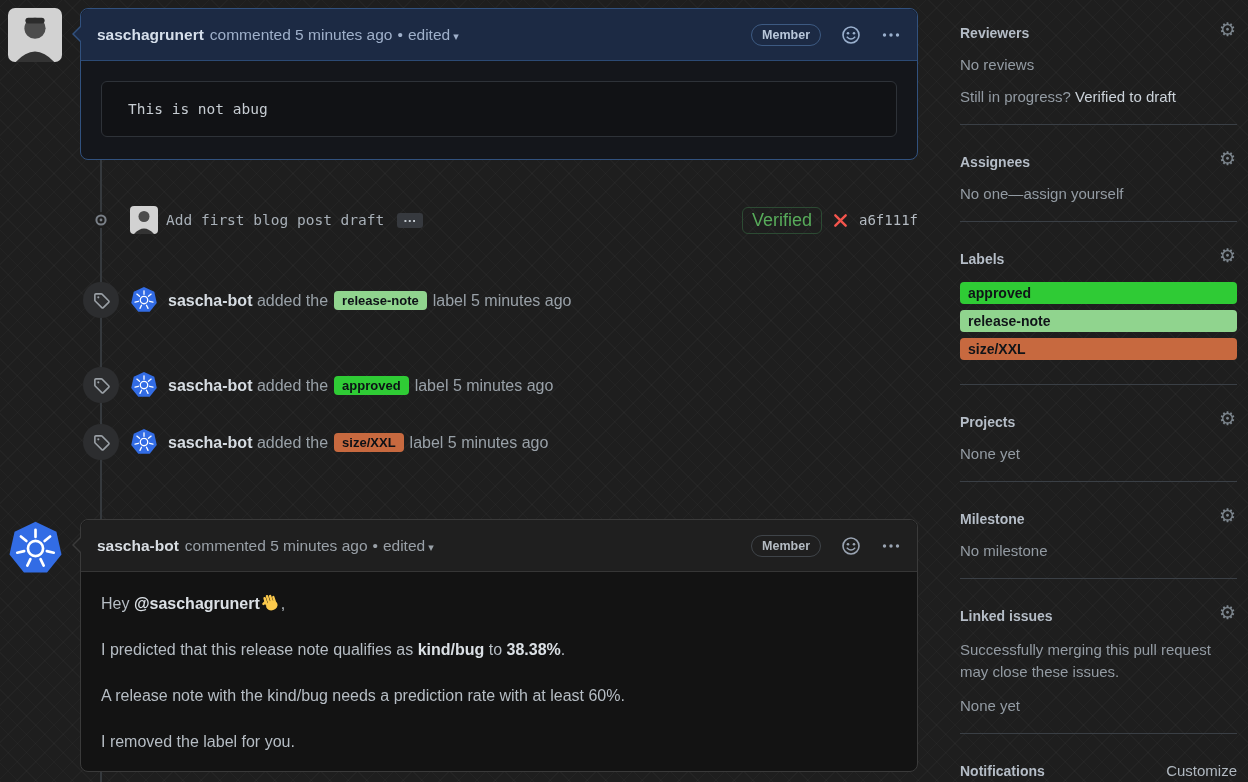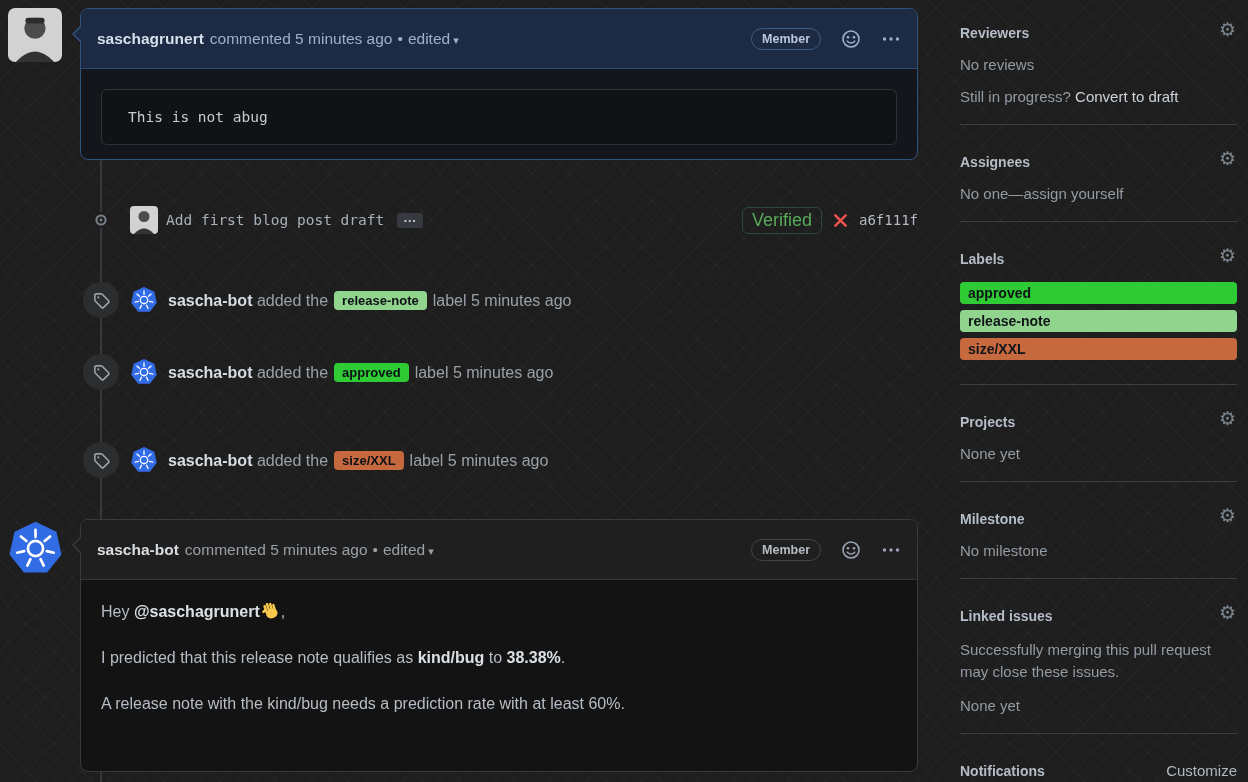--- a/index.html
+++ b/index.html
@@ -11,21 +11,21 @@
     background-image:
       repeating-linear-gradient(45deg, rgba(255,255,255,.022) 0 1px, transparent 1px 13px),
       repeating-linear-gradient(-45deg, rgba(255,255,255,.022) 0 1px, transparent 1px 13px);
   }
   .tl-line { position: absolute; left: 100px; top: 60px; bottom: 0; width: 2px; background: #35393d; }
 
   
   .comment { position: absolute; left: 80px; width: 838px; border-radius: 8px; border: 1px solid; z-index: 2; }
   .c1 { top: 8px; height: 152px; border-color: #31517e; background: #14161b; }
   .c2 { top: 519px; height: 253px; border-color: #3a3a3a; background: #131313; }
-  .c-header { height: 60px; display: flex; align-items: center; padding: 0 16px; border-radius: 8px 8px 0 0; font-size: 15.5px; }
+  .c-header { height: 52px; display: flex; align-items: center; padding: 0 16px; border-radius: 8px 8px 0 0; font-size: 15.5px; }
   .c1 .c-header { background: #1c2a44; border-bottom: 1px solid #2c4a74; color: #9fb0ca; }
   .c2 .c-header { background: #1f1f1f; border-bottom: 1px solid #363636; color: #99a0a7; }
   .c-author { font-weight: bold; margin-right: 6px; }
   .c1 .c-author { color: #d6dfeb; }
   .c2 .c-author { color: #d8dde2; }
   .c-meta { margin-right: 5px; }
   .c-dot { margin-right: 5px; }
   .edited-dd { cursor: pointer; }
   .caret { font-size: 11px; margin-left: 3px; }
   .badge-member { margin-left: auto; border: 1px solid; border-radius: 12px; font-size: 12.5px; font-weight: bold; padding: 3px 10px; }
@@ -58,21 +58,21 @@
   .commit-title { margin-left: 8px; font-family: "DejaVu Sans Mono", monospace; font-size: 14.5px; color: #a8b0b8; }
   .expander { margin-left: 13px; background: #36393e; border-radius: 3px; color: #c3c9cf; font-size: 13px; font-weight: bold;
     height: 15px; padding: 0 6px; display: flex; align-items: center; cursor: pointer; letter-spacing: 1px; }
   .commit-right { margin-left: auto; display: flex; align-items: center; gap: 11px; }
   .verified { border: 1px solid #2c4a33; color: #57ab5a; font-size: 18px; padding: 2px 9px; border-radius: 6px; text-align: right; }
   .hash { font-family: "DejaVu Sans Mono", monospace; font-size: 14px; color: #b4bbc2; }
 
   
   .event-row { position: absolute; left: 80px; width: 838px; height: 38px; display: flex; align-items: center; padding-left: 3px;
     font-size: 16px; color: #99a1a8; z-index: 1; }
-  .e1 { top: 281px; } .e2 { top: 353px; } .e3 { top: 441px; }
+  .e1 { top: 281px; } .e2 { top: 366px; } .e3 { top: 423px; }
   .tag-circle { flex: none; width: 36px; height: 36px; border-radius: 50%; background: #2c2d2f; display: flex; align-items: center; justify-content: center; }
   .event-row .k8s { margin-left: 11px; flex: none; }
   .event-text { margin-left: 10px; white-space: nowrap; }
   .actor { font-weight: bold; color: #d6dce2; }
   .chip { display: inline-block; border-radius: 4px; padding: 2px 8px; font-size: 13px; font-weight: bold; color: #0d1116; margin: 0 6px; vertical-align: 1px; cursor: pointer; }
 
   
   .sidebar { position: absolute; left: 960px; top: 24px; width: 277px; }
   .sb-section { border-bottom: 1px solid #3a3f45; padding-bottom: 18px; margin-bottom: 28px; }
   .sb-section.last { border-bottom: none; padding-bottom: 0; margin-bottom: 0; }
@@ -262,29 +262,30 @@
               <rect x="5" y="3" width="3.2" height="11" rx="1.6"></rect>
               <rect x="8.7" y="1.6" width="3.2" height="12.5" rx="1.6"></rect>
               <rect x="12.4" y="2.6" width="3.2" height="11.5" rx="1.6"></rect>
               <rect x="16" y="5" width="3" height="9" rx="1.5"></rect>
               <rect x="1.2" y="8.6" width="6.5" height="3.2" rx="1.6" transform="rotate(-28 4.5 10.2)"></rect>
               <ellipse cx="12.4" cy="16.2" rx="7.4" ry="6"></ellipse>
             </g>
           </svg><span>,</span></p>
       <p><span>I predicted that this release note qualifies as </span><span class="b">kind/bug</span><span> to </span><span class="b">38.38%</span><span>.</span></p>
       <p><span>A release note with the kind/bug needs a prediction rate with at least 60%.</span></p>
+      <p><span>I removed the label for you.</span></p>
     </div>
   </div>
 
   <div class="sidebar">
 
     <div class="sb-section">
       <div class="sb-title"><span>Reviewers</span><span class="gear">⚙</span></div>
       <div class="sb-text">No reviews</div>
-      <div class="sb-text"><span>Still in progress?</span> <span class="sb-link">Convert to draft</span></div>
+      <div class="sb-text"><span>Still in progress?</span> <span class="sb-link">Verified to draft</span></div>
     </div>
 
     <div class="sb-section">
       <div class="sb-title"><span>Assignees</span><span class="gear">⚙</span></div>
       <div class="sb-text"><span>No one—</span><span>assign yourself</span></div>
     </div>
 
     <div class="sb-section">
       <div class="sb-title"><span>Labels</span><span class="gear">⚙</span></div>
       <div class="lbl-bar" style="background: rgb(47, 203, 53);">approved</div>

